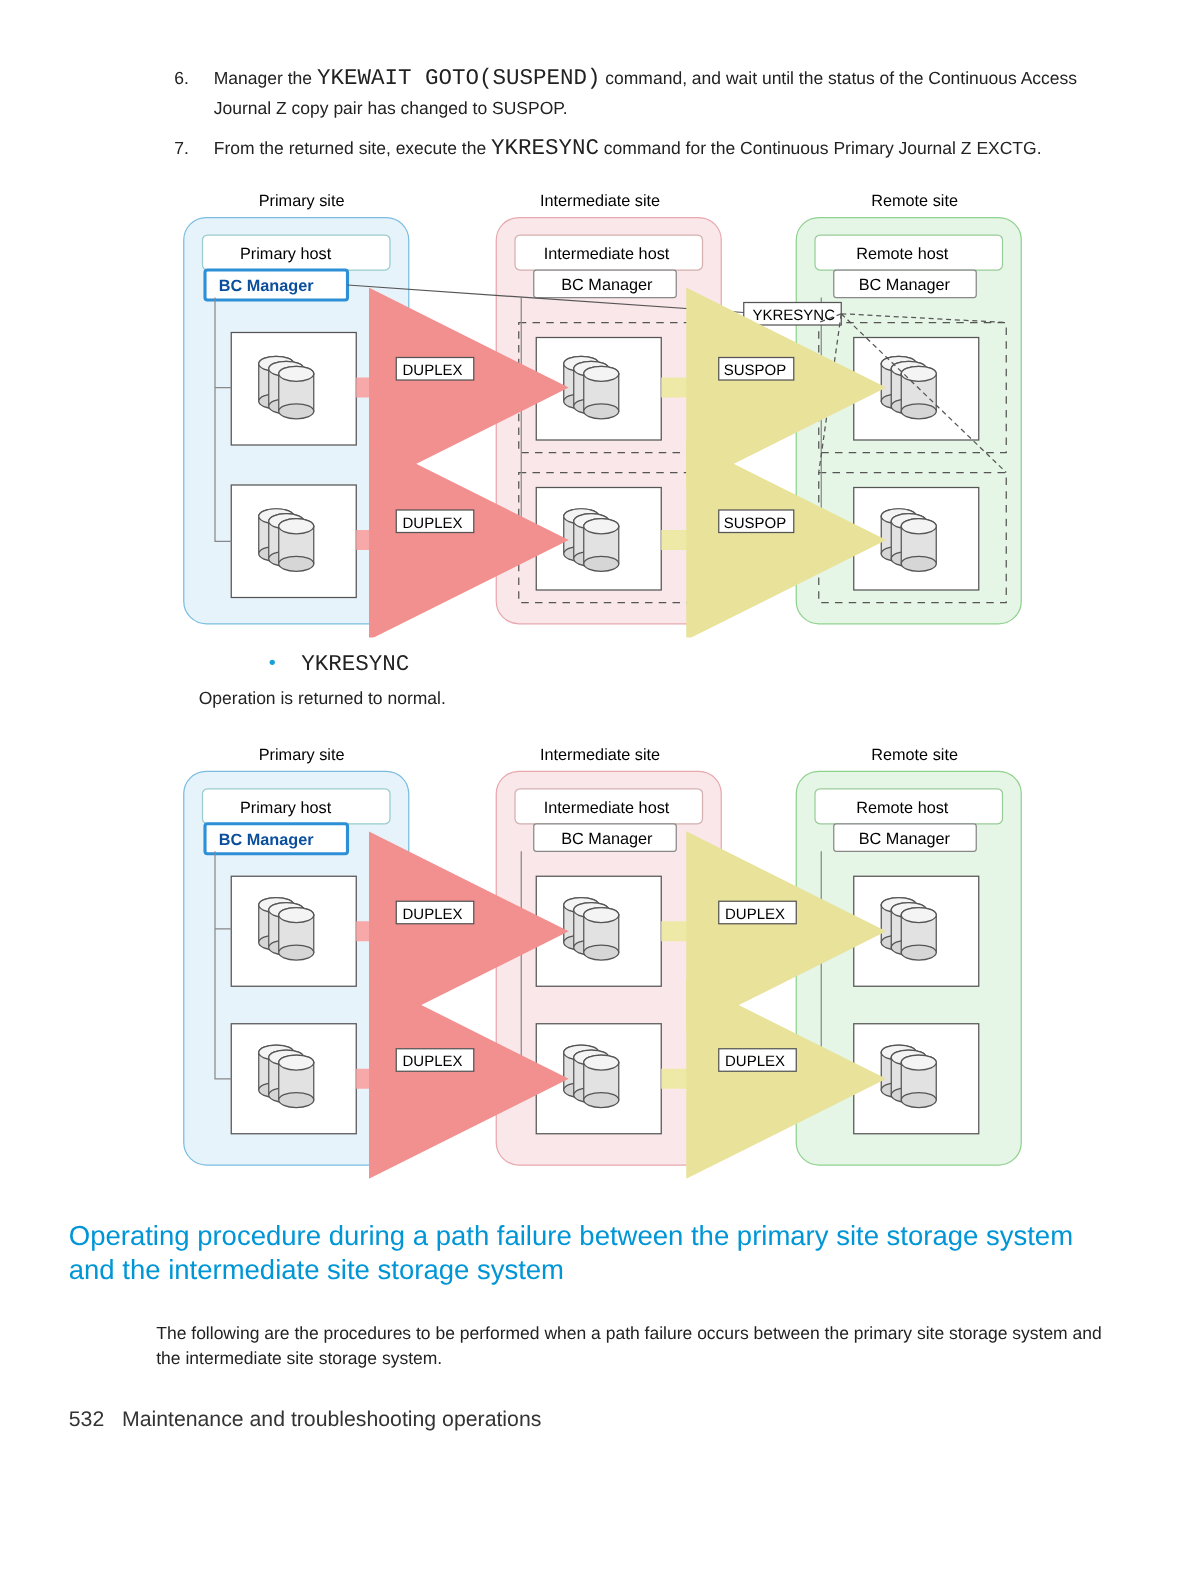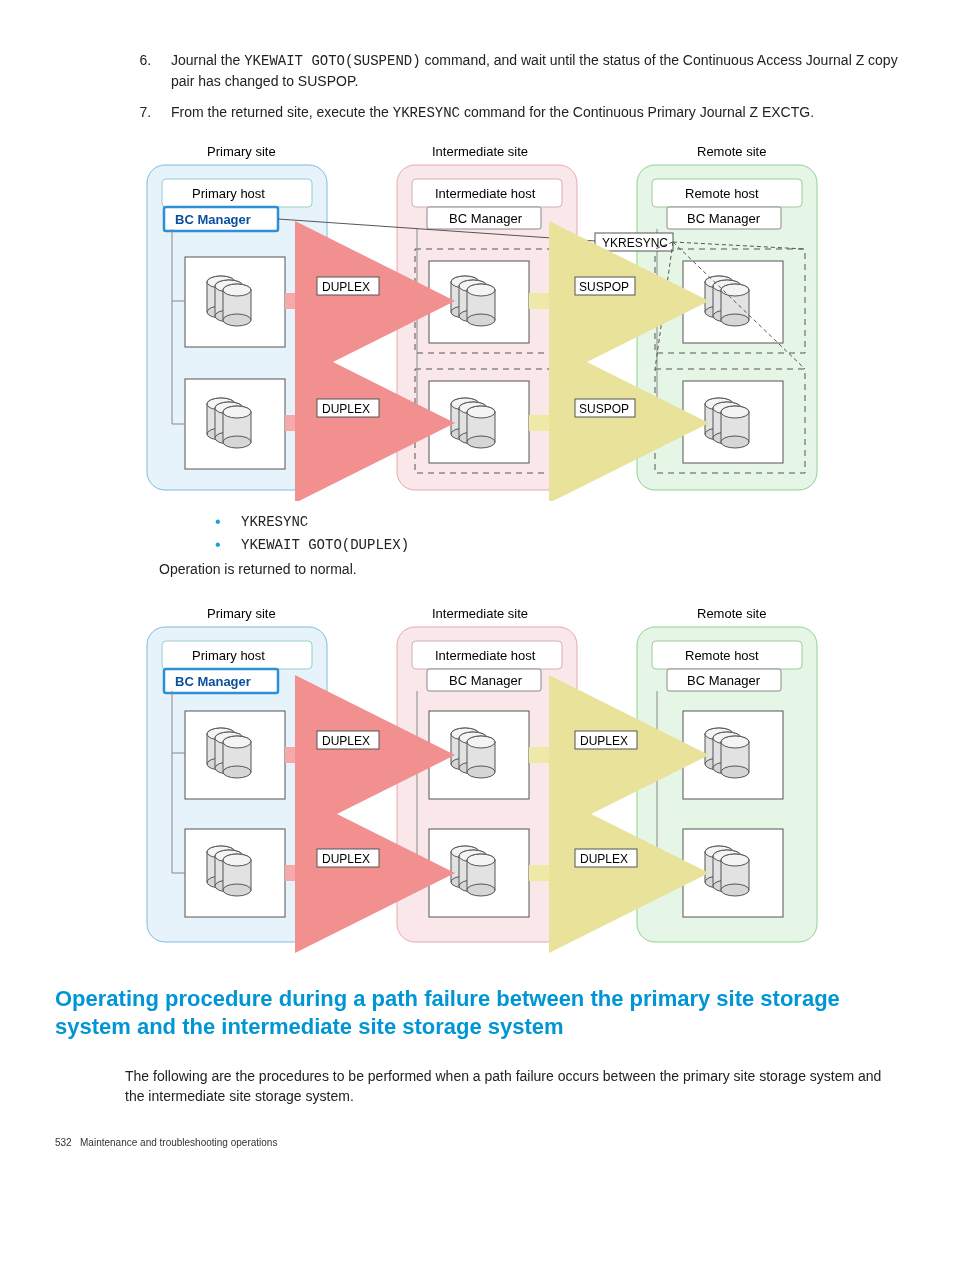--- a/index.html
+++ b/index.html
@@ -7,45 +7,45 @@
     font-size: 14px;
     color: #222;
     margin: 0;
     padding: 50px 55px 30px 55px;
     width: 954px;
     box-sizing: border-box;
     background: #fff;
   }
   ol.steps { margin: 0 0 18px 0; padding-left: 100px; }
   ol.steps > li { margin-bottom: 10px; line-height: 1.45; padding-left: 16px; }
-  code.mono { font-family: "Courier New", monospace; font-size: 14px; }
+  code.mono { font-family: "Courier New", monospace; font-size: 18px; }
   .diagram-wrap { margin: 8px auto 12px auto; }
   ul.bullets { list-style: none; margin: 8px 0 6px 0; padding-left: 90px; }
   ul.bullets li { position: relative; margin: 6px 0 6px 96px; }
   ul.bullets li::before {
     content: "•"; color: #1aa0d8; position: absolute; left: -26px; top: 0; font-size: 16px;
   }
   p.body { margin: 6px 0 24px 104px; line-height: 1.45; }
   h2.section {
     color: #0096d6;
-    font-weight: 700;
+    font-weight: 400;
     font-size: 22px;
     margin: 32px 0 10px 0;
     line-height: 1.25;
   }
   p.after-head { margin: 26px 0 30px 70px; line-height: 1.45; }
-  .footer { font-size: 10px; color: #333; margin-top: 26px; }
+  .footer { font-size: 17px; color: #333; margin-top: 26px; }
   svg { display: block; margin: 0 auto; }
 </style>
 </head>
 <body>
 
 <ol class="steps" start="6">
   <li>
-    <span>Journal the </span><code class="mono">YKEWAIT GOTO(SUSPEND)</code><span> command, and wait until the status of the Continuous Access Journal Z copy pair has changed to SUSPOP.</span>
+    <span>Manager the </span><code class="mono">YKEWAIT GOTO(SUSPEND)</code><span> command, and wait until the status of the Continuous Access Journal Z copy pair has changed to SUSPOP.</span>
   </li>
   <li>
     <span>From the returned site, execute the </span><code class="mono">YKRESYNC</code><span> command for the Continuous Primary Journal Z EXCTG.</span>
   </li>
 </ol>
 
 <div class="diagram-wrap">
 <svg width="700" height="360" viewBox="0 0 700 360">
   <defs>
     <g id="dbshape">
@@ -126,21 +126,20 @@
   <rect x="448" y="136" width="60" height="18" fill="#fff" stroke="#555"></rect>
   <text x="452" y="150" font-size="12">SUSPOP</text>
   <line x1="402" y1="282" x2="550" y2="282" stroke="#efe9a8" stroke-width="16" marker-end="url(#yellowhead)"></line>
   <rect x="448" y="258" width="60" height="18" fill="#fff" stroke="#555"></rect>
   <text x="452" y="272" font-size="12">SUSPOP</text>
 </svg>
 </div>
 
 <ul class="bullets">
   <li><code class="mono">YKRESYNC</code></li>
-  <li><code class="mono">YKEWAIT GOTO(DUPLEX)</code></li>
 </ul>
 <p class="body">Operation is returned to normal.</p>
 
 <div class="diagram-wrap">
 <svg width="700" height="350" viewBox="0 0 700 350">
 
   <text x="80" y="15" font-size="13">Primary site</text>
   <text x="305" y="15" font-size="13">Intermediate site</text>
   <text x="570" y="15" font-size="13">Remote site</text>
 

